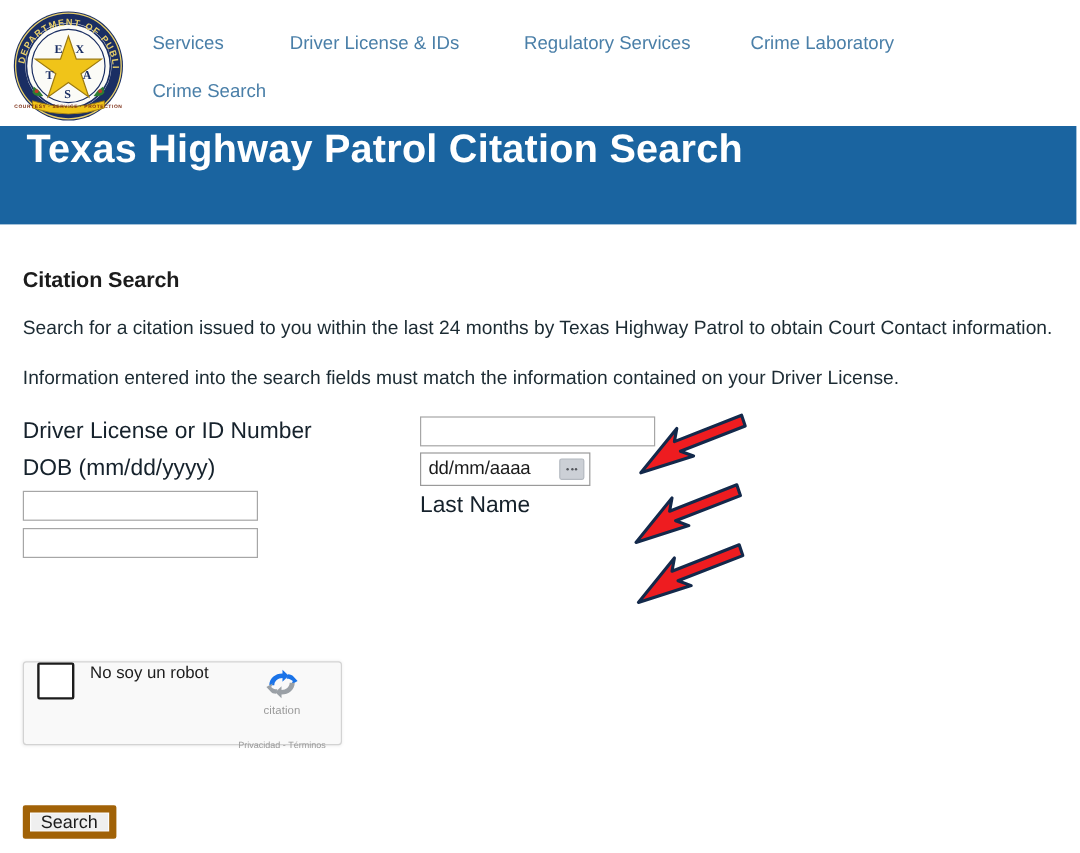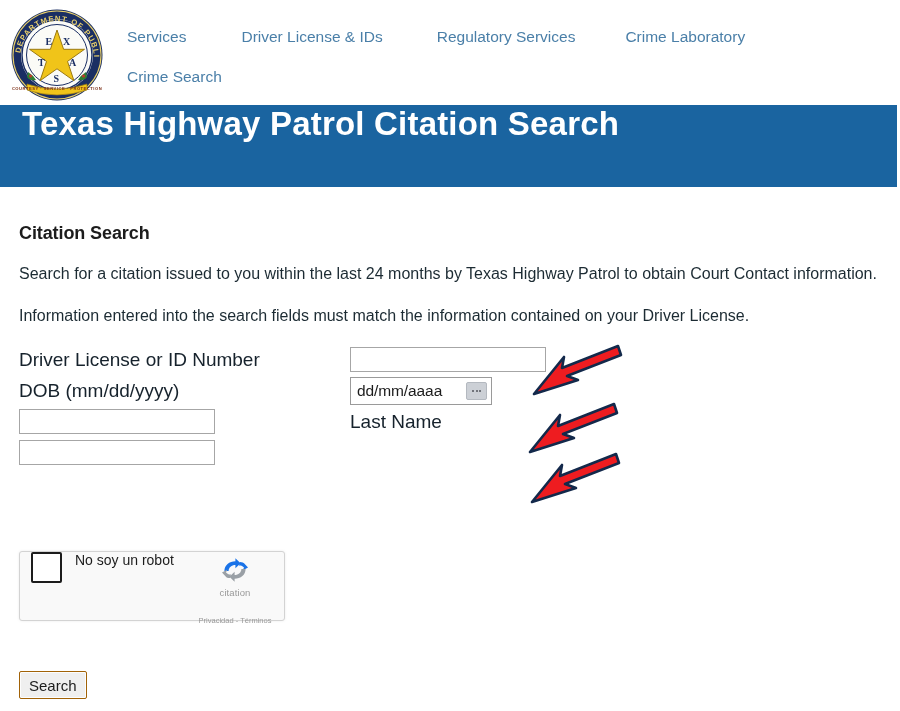--- a/index.html
+++ b/index.html
@@ -249,21 +249,21 @@
   .rc-legal a { color: #9a9a9a; text-decoration: none; }
 
   
   .search-btn {
     position: absolute;
     left: 19px;
     top: 671px;
     min-width: 62px;
     height: 28px;
     background: #efefef;
-    border: 1px solid #a16207;
+    border: 6px solid #a16207;
     border-radius: 2px;
     font-family: "Liberation Sans", sans-serif;
     font-size: 15px;
     color: #1c1c1c;
     cursor: pointer;
     padding: 0 9px;
     box-shadow: inset 0 0 0 1px #fdfdfd;
   }
 </style>
 </head>

